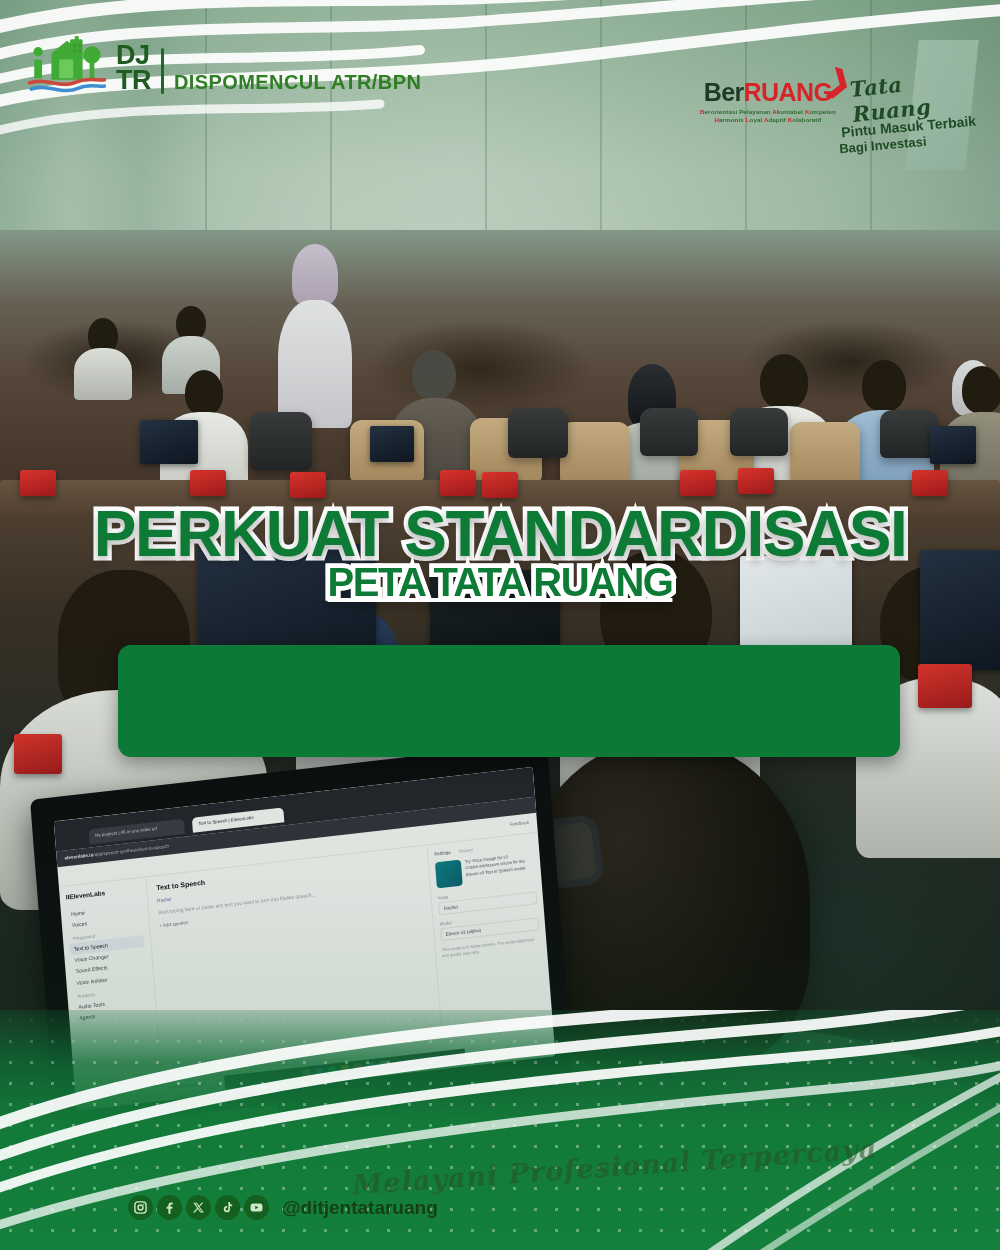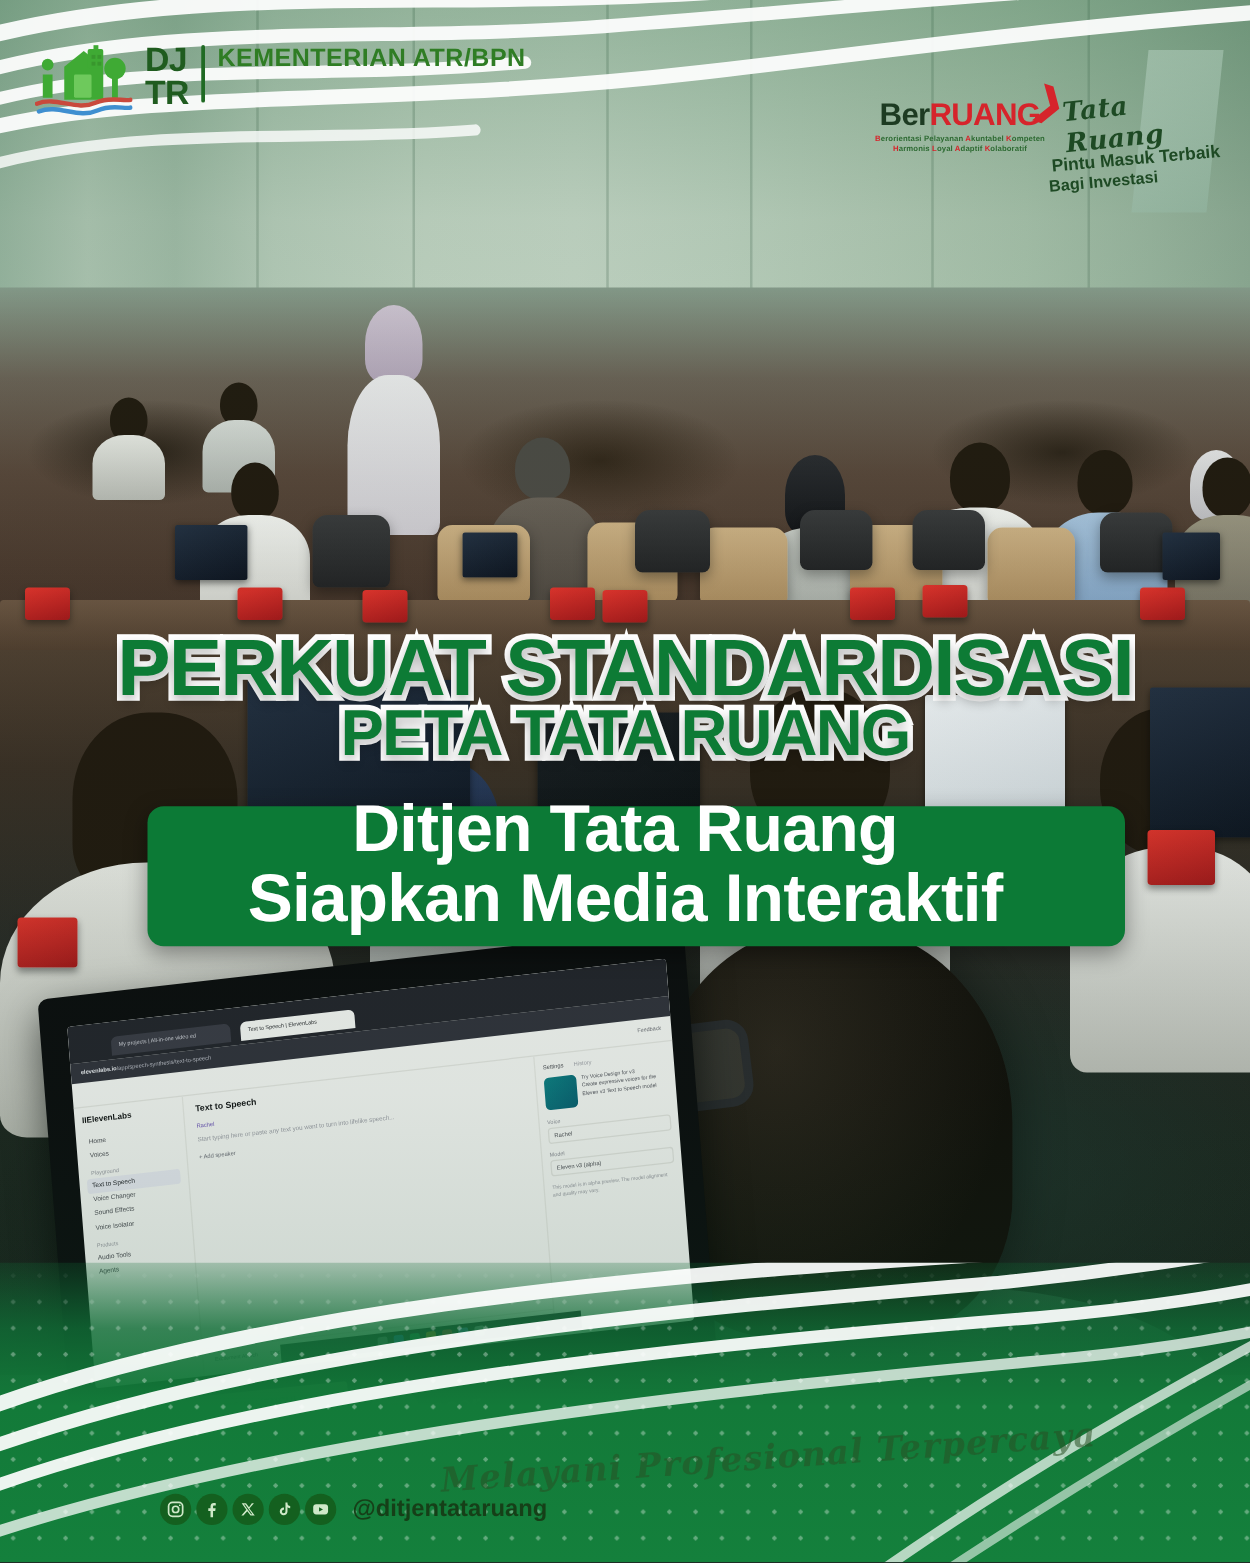--- a/index.html
+++ b/index.html
@@ -205,21 +205,21 @@
 
   
   .topwaves{ position:absolute; left:0; top:0; width:1000px; height:170px; }
 
   
   .header{
     position:absolute; left:0; top:30px; width:100%; height:80px;
   }
   .logo-djtr{
     position:absolute; left:28px; top:6px;
-    display:flex; align-items:flex-start; gap:10px;
+    display:flex; align-items:flex-end; gap:10px;
   }
   .djtr-mark{ width:78px; height:58px; flex:none; }
   .djtr-text{
     font-size:27px; font-weight:bold; line-height:.95;
     color:#1f5c1f; letter-spacing:-.5px;
   }
   .djtr-bar{ width:3px; height:46px; background:#1f6a23; border-radius:2px; }
   .kem{
     font-size:20px; font-weight:bold; color:#2f7d24;
     letter-spacing:.4px; white-space:nowrap;
@@ -264,21 +264,21 @@
     text-align:center; line-height:.92;
   }
   .headline .l{
     display:block;
     font-size:64px; font-weight:bold; letter-spacing:-1.5px;
     color:#0d7b35;
     -webkit-text-stroke:9px #ffffff;
     paint-order:stroke fill;
     text-shadow:0 5px 9px rgba(0,0,0,.30);
   }
-  .headline .l2{ font-size:52px; }
+  .headline .l2{ font-size:40px;text-decoration:underline; }
 
   .band{
     position:absolute; left:118px; top:645px;
     width:782px; height:112px;
     background:#0c7a36; border-radius:13px;
     box-shadow:0 6px 18px rgba(0,0,0,.38);
   }
   .band-text{
     position:absolute; left:0; top:637px; width:1000px;
     text-align:center; color:#ffffff; line-height:1.0;
@@ -561,21 +561,21 @@
         </g>
         <path d="M2 60 C 22 52, 42 68, 62 59 C 78 52, 90 58, 98 56" stroke="#c9493c" stroke-width="4.5" fill="none" stroke-linecap="round"></path>
         <path d="M4 68 C 24 60, 44 76, 64 67 C 80 60, 92 66, 98 64" stroke="#3f8fd0" stroke-width="4.5" fill="none" stroke-linecap="round"></path>
       </svg>
 
       <div class="djtr-text">
         <div>DJ</div>
         <div>TR</div>
       </div>
       <div class="djtr-bar"></div>
-      <div class="kem">KEMENTERIAN ATR/BPN</div>
+      <div class="kem">DISPOMENCUL ATR/BPN</div>
     </div>
 
     <div class="berakhlak">
       <div class="big">
         <span>Ber</span><span class="red">RUANG</span>
         <span class="arrow">❯</span>
       </div>
       <div class="sub"><span class="r">B</span><span>erorientasi Pelayanan </span><span class="r">A</span><span>kuntabel </span><span class="r">K</span><span>ompeten</span></div>
       <div class="sub"><span class="r">H</span><span>armonis </span><span class="r">L</span><span>oyal </span><span class="r">A</span><span>daptif </span><span class="r">K</span><span>olaboratif</span></div>
     </div>
@@ -586,24 +586,20 @@
       <span class="tr-l3">Bagi Investasi</span>
     </div>
   </div>
 
   <div class="headline">
     <span class="l">PERKUAT STANDARDISASI</span>
     <span class="l l2">PETA TATA RUANG</span>
   </div>
 
   <div class="band"></div>
-  <div class="band-text">
-    <span class="b1">Ditjen Tata Ruang</span>
-    <span class="b2">Siapkan Media Interaktif</span>
-  </div>
 
   <div class="footer">
     <div class="footer-bg"></div>
     <div class="dots"></div>
 
     <svg width="1000" height="240" style="position:absolute;left:0;top:0">
       <g fill="none" stroke="#ffffff" stroke-linecap="round" opacity=".92">
         <path d="M-40 128 C 180 38, 520 10, 780 -6 C 880 -12, 960 -24, 1040 -40" stroke-width="12"></path>
         <path d="M-40 160 C 200 66, 540 38, 800 16 C 900 6, 970 -6, 1040 -18" stroke-width="11"></path>
         <path d="M-40 192 C 200 98, 560 66, 830 44 C 920 36, 980 26, 1040 14" stroke-width="10"></path>

